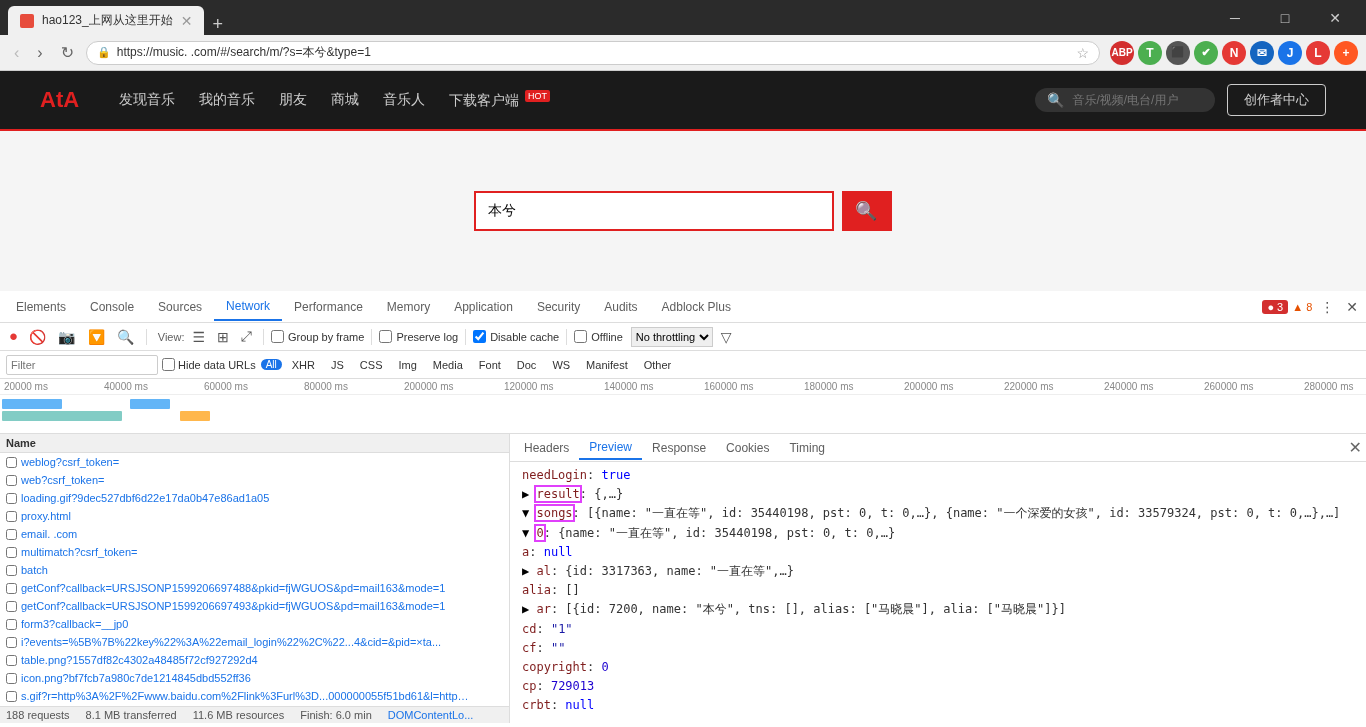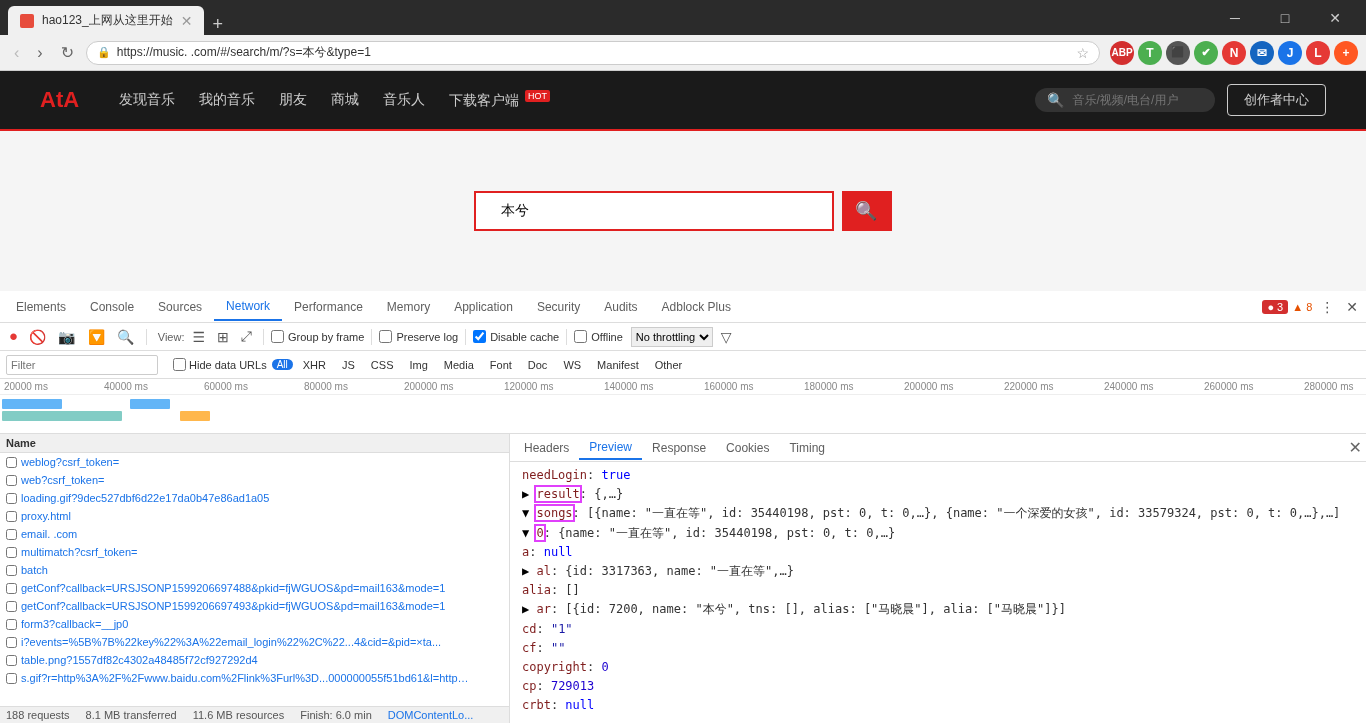--- a/index.html
+++ b/index.html
@@ -35,38 +35,38 @@
     .hot-badge { background: #e02020; color: #fff; font-size: 9px; padding: 1px 3px; border-radius: 2px; margin-left: 2px; vertical-align: super; }
     .header-right { margin-left: auto; display: flex; align-items: center; gap: 12px; }
     .search-box { display: flex; align-items: center; background: #333; border-radius: 16px; padding: 4px 12px; gap: 8px; width: 180px; }
     .search-input-header { background: none; border: none; color: #999; font-size: 12px; outline: none; width: 130px; font-family: inherit; }
     .search-icon { color: #999; font-size: 14px; }
     .creator-btn { background: none; border: 1px solid #ccc; color: #ccc; padding: 6px 16px; border-radius: 4px; cursor: pointer; font-size: 13px; font-family: inherit; }
 
     
     .website-content { background: #f5f5f5; height: 160px; display: flex; align-items: center; justify-content: center; position: relative; }
     .search-main { display: flex; align-items: center; gap: 8px; }
-    .search-main-input { width: 360px; height: 40px; border: 2px solid #e02020; padding: 0 25px; font-size: 14px; outline: none; font-family: Liberation Mono, monospace; }
+    .search-main-input { width: 360px; height: 40px; border: 2px solid #e02020; padding: 0 12px; font-size: 14px; outline: none; font-family: Liberation Mono, monospace; }
     .search-main-btn { width: 50px; height: 40px; background: #e02020; border: none; cursor: pointer; display: flex; align-items: center; justify-content: center; }
     .devtools-tabs { background: #fff; border-bottom: 1px solid #ddd; display: flex; align-items: center; padding: 0 4px; height: 32px; }
     .devtools-tab { padding: 6px 12px; font-size: 12px; color: #5f5f5f; cursor: pointer; border: none; background: none; font-family: inherit; }
     .devtools-tab.active { color: #1a73e8; border-bottom: 2px solid #1a73e8; }
     .devtools-tab-controls { margin-left: auto; display: flex; align-items: center; gap: 4px; }
     .error-count { background: #d32f2f; color: #fff; border-radius: 3px; padding: 1px 5px; font-size: 11px; }
     .warning-count { color: #e65100; font-size: 11px; }
     .devtools-toolbar { background: #fff; border-bottom: 1px solid #ddd; display: flex; align-items: center; padding: 2px 6px; gap: 4px; height: 28px; }
     .toolbar-btn { background: none; border: none; cursor: pointer; padding: 2px 4px; border-radius: 2px; font-size: 14px; color: #555; }
     .toolbar-separator { width: 1px; height: 16px; background: #ddd; margin: 0 3px; }
     .view-label { font-size: 11px; color: #5f5f5f; margin-left: 4px; }
     .checkbox-label { display: flex; align-items: center; gap: 4px; font-size: 11px; color: #333; cursor: pointer; }
 
     
     .filter-bar { background: #fff; border-bottom: 1px solid #ddd; display: flex; align-items: center; padding: 2px 6px; gap: 4px; height: 28px; }
     .filter-input { height: 20px; border: 1px solid #ccc; border-radius: 2px; padding: 0 4px; font-size: 11px; outline: none; flex: 0 0 120px; }
-    .filter-checkbox-label { display: flex; align-items: center; gap: 3px; font-size: 11px; color: #333; margin-left: 11px; }
+    .filter-checkbox-label { display: flex; align-items: center; gap: 3px; font-size: 11px; color: #333; }
     .type-btn { padding: 1px 6px; font-size: 11px; border: none; background: none; cursor: pointer; color: #333; border-radius: 2px; }
     .type-btn.active { background: #1a73e8; color: #fff; border-radius: 10px; }
     .all-badge { background: #ccc; color: #333; border-radius: 8px; padding: 0 5px; font-size: 10px; margin-left: 2px; }
 
     
     .timeline { background: #fff; border-bottom: 1px solid #ddd; height: 55px; overflow: hidden; position: relative; }
     .timeline-ruler { display: flex; font-size: 10px; color: #888; padding: 2px 0; border-bottom: 1px solid #eee; }
     .timeline-mark { flex: 0 0 auto; width: 100px; padding-left: 4px; }
     .timeline-bars { height: 35px; position: relative; padding: 4px 0; overflow: hidden; }
     .timeline-bar { height: 10px; background: #4CAF50; position: absolute; border-radius: 1px; opacity: 0.7; }
@@ -335,20 +335,24 @@
           <div class="file-item">
             <input type="checkbox" style="">
             <span class="file-name">i?events=%5B%7B%22key%22%3A%22email_login%22%2C%22...4&amp;cid=&amp;pid=×ta...</span>
           </div>
           <div class="file-item">
             <input type="checkbox" style="">
             <span class="file-name">table.png?1557df82c4302a48485f72cf927292d4</span>
           </div>
           <div class="file-item">
             <input type="checkbox" style="">
+            <span class="file-name">icon.png?bf7fcb7a980c7de1214845dbd552ff36</span>
+          </div>
+          <div class="file-item">
+            <input type="checkbox" style="">
             <span class="file-name">s.gif?r=http%3A%2F%2Fwww.baidu.com%2Flink%3Furl%3D...000000055f51bd61&amp;l=https:...</span>
           </div>
         </div>
 
         <div class="status-bar">
           <span>188 requests</span>
           <span>8.1 MB transferred</span>
           <span>11.6 MB resources</span>
           <span>Finish: 6.0 min</span>
           <span class="dom-link">DOMContentLo...</span>

